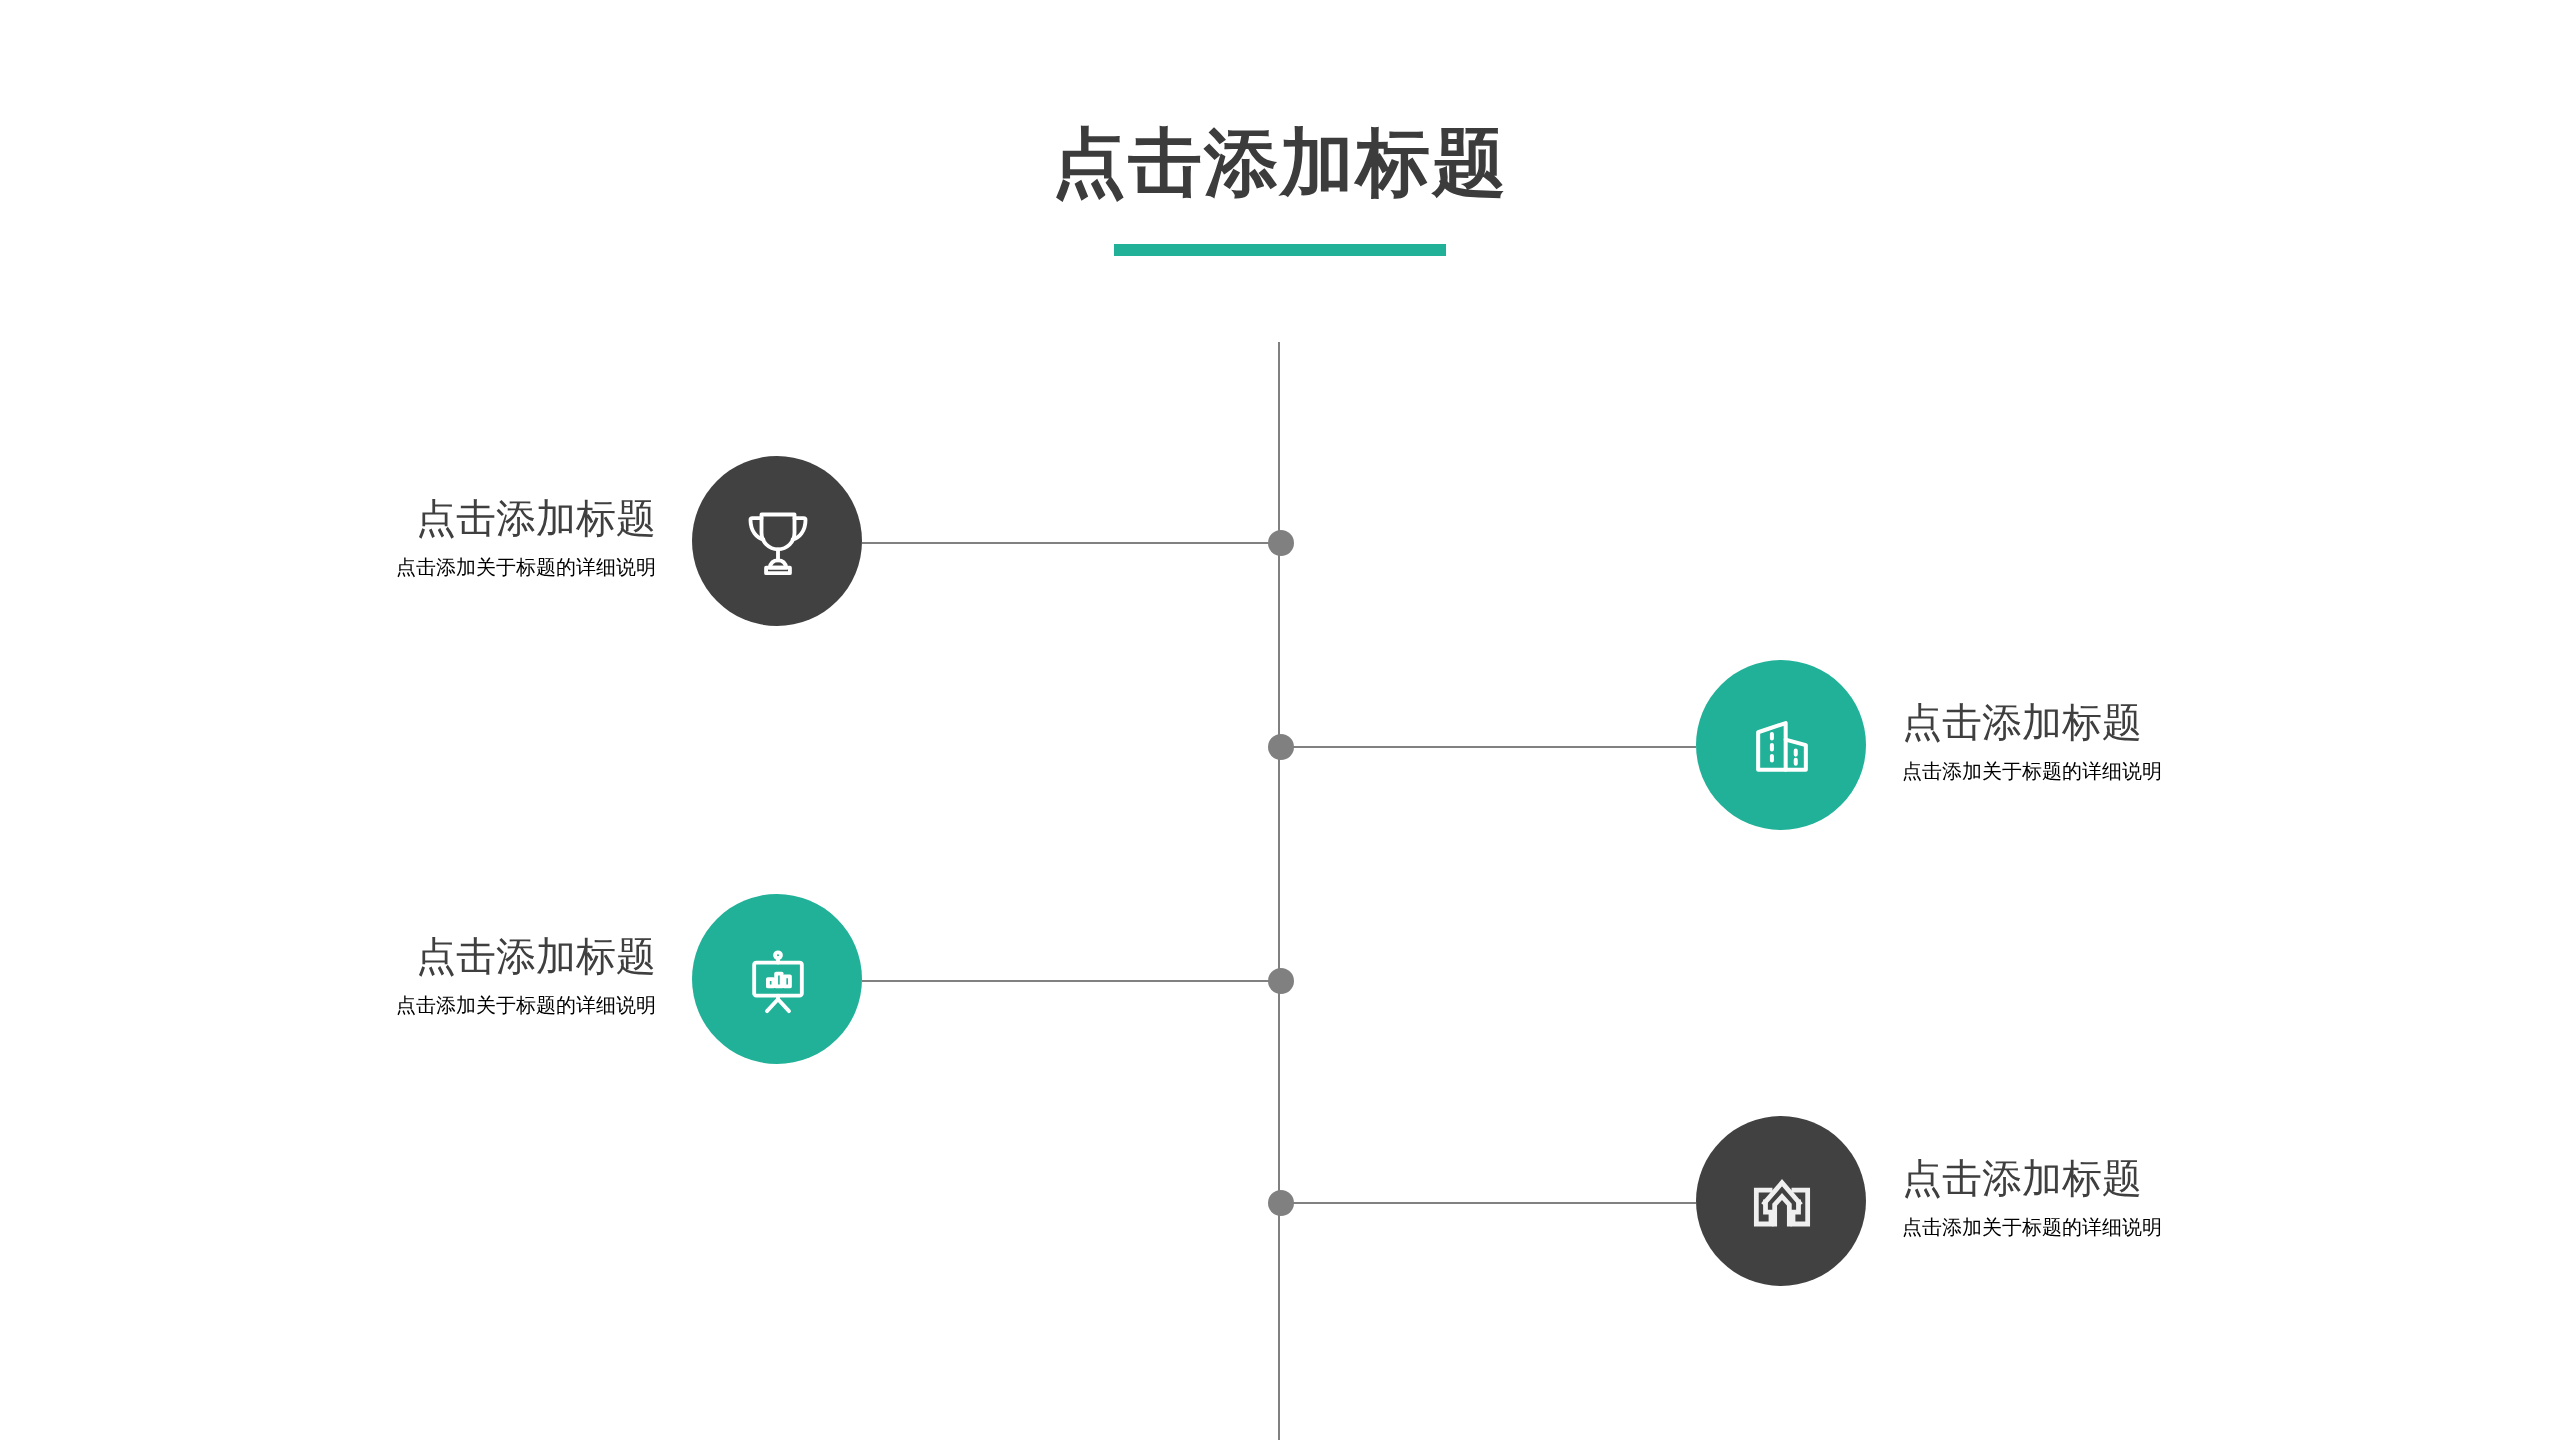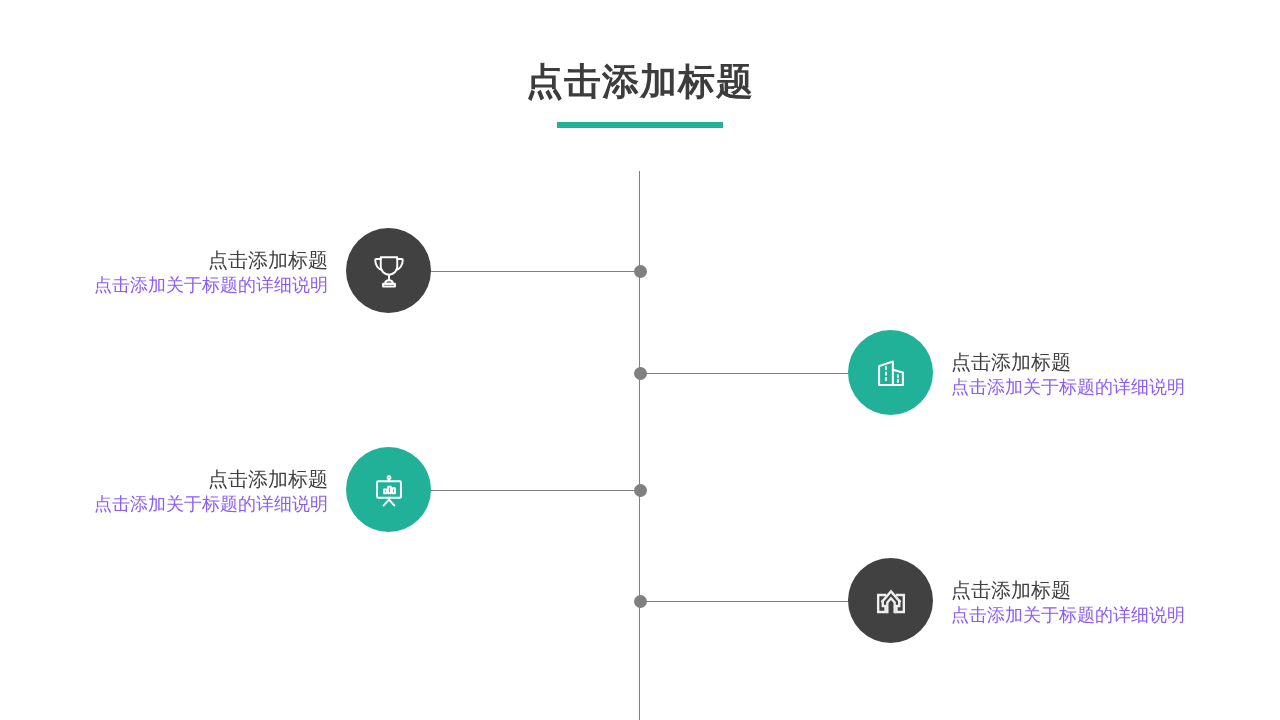--- a/index.html
+++ b/index.html
@@ -104,22 +104,22 @@
     text-align: left;
     padding-left: 18px;
   }
   .item-heading {
     font-size: 20px;
     color: #3f3f3f;
     line-height: 28px;
     white-space: nowrap;
   }
   .item-sub {
-    font-size: 18px;
-    color: #8b5cf6;
+    font-size: 10px;
+    color: #000000;
     line-height: 22px;
     white-space: nowrap;
   }
 
   .icon-svg { display: block; }
 </style>
 </head>
 <body>
 
 <div class="slide">

